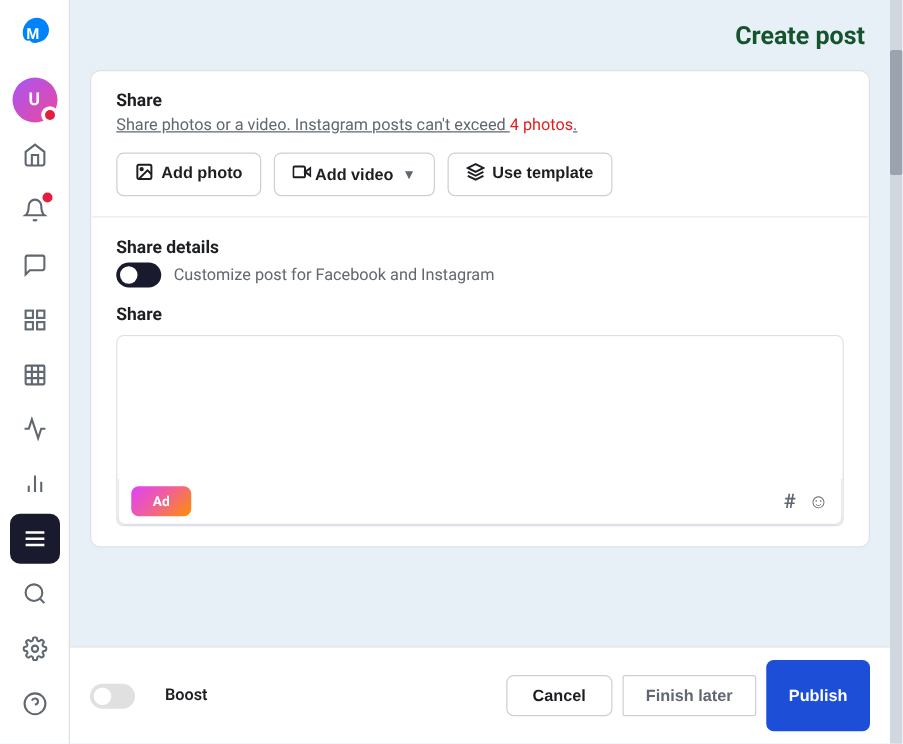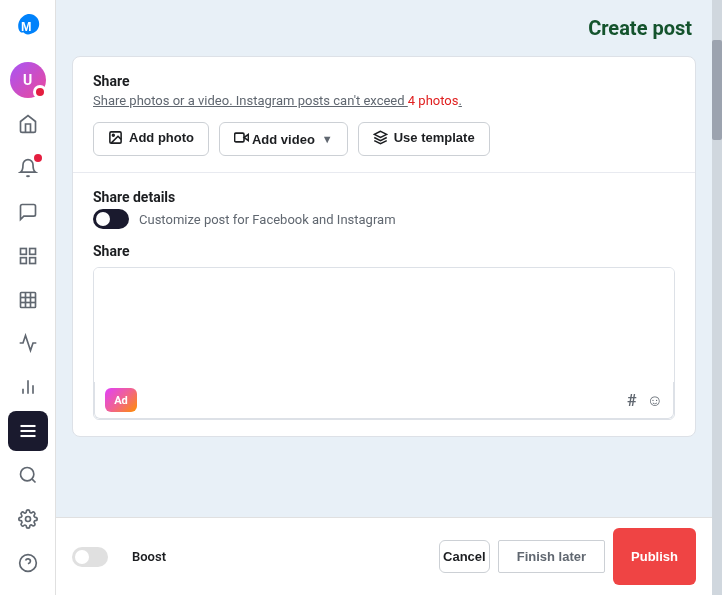--- a/index.html
+++ b/index.html
@@ -201,21 +201,21 @@
       display: flex;
       justify-content: space-between;
       align-items: center;
       padding: 6px 10px;
       border: 1.5px solid #dde1e7;
       border-top: none;
       border-radius: 0 0 6px 6px;
       background: #fff;
     }
     .text-area-icon {
-      width: 32px;
+      width: 48px;
       height: 24px;
       background: linear-gradient(135deg, #e040fb, #f06292, #ff8f00);
       border-radius: 6px;
       display: flex;
       align-items: center;
       justify-content: center;
       color: #fff;
       font-size: 11px;
       font-weight: bold;
     }
@@ -261,21 +261,21 @@
       font-size: 13px;
       color: #1c1e21;
       font-weight: 600;
     }
     .bottom-actions {
       display: flex;
       gap: 8px;
       align-items: center;
     }
     .btn-cancel {
-      padding: 8px 3px;
+      padding: 8px 20px;
       border-radius: 6px;
       border: 1.5px solid #ccd0d5;
       background: #fff;
       font-size: 13px;
       font-weight: 600;
       color: #1c1e21;
       cursor: pointer;
       text-align: right;
     }
     .btn-finish {
@@ -285,21 +285,21 @@
       background: #fff;
       font-size: 13px;
       font-weight: 600;
       color: #606770;
       cursor: pointer;
     }
     .btn-publish {
       padding: 21px 18px;
       border-radius: 6px;
       border: none;
-      background: #ef4444;
+      background: #1d4ed8;
       font-size: 13px;
       font-weight: 700;
       color: #fff;
       cursor: not-allowed;
     }
 
     
     .outer-scroll {
       width: 10px;
       background: #d0d7de;

